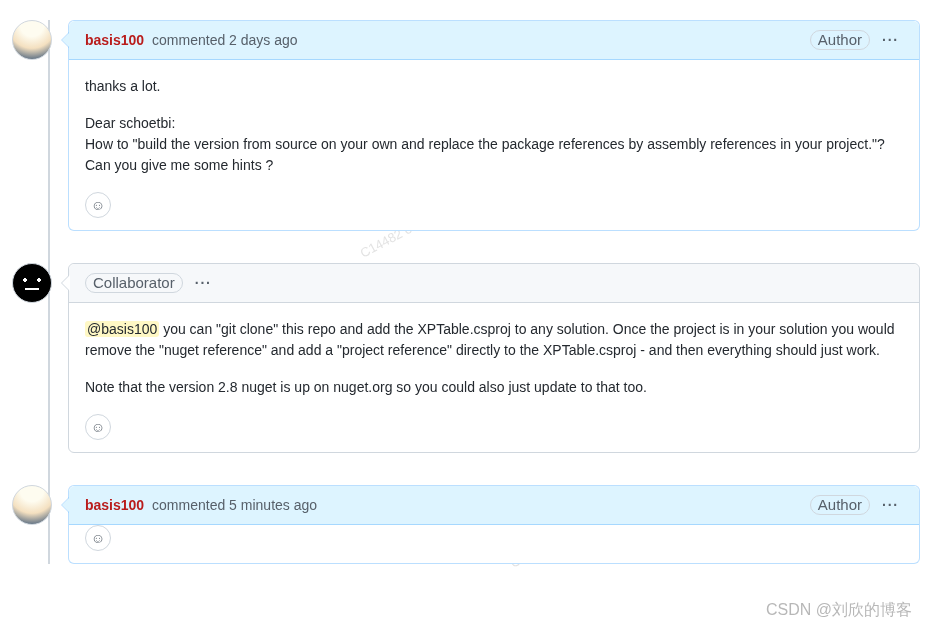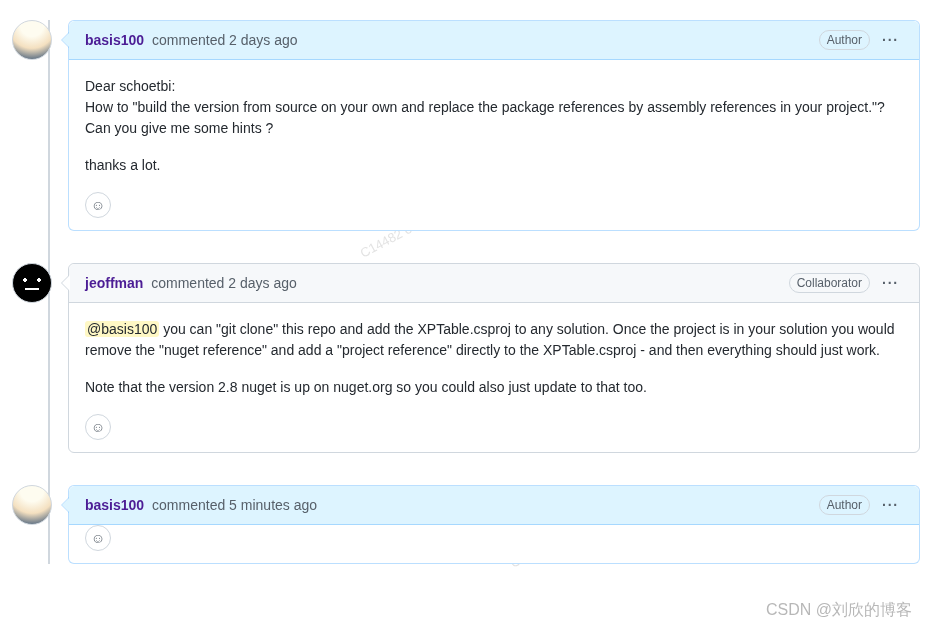--- a/index.html
+++ b/index.html
@@ -97,28 +97,28 @@
       display: flex;
       align-items: center;
       padding: 8px 16px;
       background: #f6f8fa;
       border-bottom: 1px solid #d0d7de;
       border-radius: 6px 6px 0 0;
       color: #57606a;
     }
     .comment-header .author {
       font-weight: 600;
-      color: #4c1d95;
+      color: #b91c1c;
       margin-right: 4px;
     }
     .comment-header .meta { flex: 1; }
     .badge {
       display: inline-block;
       padding: 0 7px;
-      font-size: 12px;
+      font-size: 15px;
       font-weight: 500;
       line-height: 18px;
       border: 1px solid #d0d7de;
       border-radius: 2em;
       color: #57606a;
       margin-right: 8px;
     }
     .kebab {
       color: #57606a;
       font-weight: bold;
@@ -189,42 +189,37 @@
       <div class="comment-header">
         <span class="meta">
           <span class="author">basis100</span>
           <span>commented</span>
           <span>2 days ago</span>
         </span>
         <span class="badge">Author</span>
         <span class="kebab">···</span>
       </div>
       <div class="comment-body">
+        <p>thanks a lot.</p>
         <p>
           <span>Dear schoetbi:</span><br>
           <span>How to "build the version from source on your own and replace the package references by assembly references in your project."?</span><br>
           <span>Can you give me some hints ?</span>
         </p>
-        <p>thanks a lot.</p>
       </div>
       <div class="reactions">
         <span class="reaction-btn">☺</span>
       </div>
     </div>
   </div>
 
   <div class="comment-block">
     <div class="avatar av2"></div>
     <div class="comment">
       <div class="comment-header">
-        <span class="meta">
-          <span class="author">jeoffman</span>
-          <span>commented</span>
-          <span>2 days ago</span>
-        </span>
         <span class="badge">Collaborator</span>
         <span class="kebab">···</span>
       </div>
       <div class="comment-body">
         <p>
           <span class="mention">@basis100</span><span> you can "git clone" this repo and add the XPTable.csproj to any solution. Once the project is in your solution you would remove the "nuget reference" and add a "project reference" directly to the XPTable.csproj - and then everything should just work.</span>
         </p>
         <p>Note that the version 2.8 nuget is up on nuget.org so you could also just update to that too.</p>
       </div>
       <div class="reactions">

